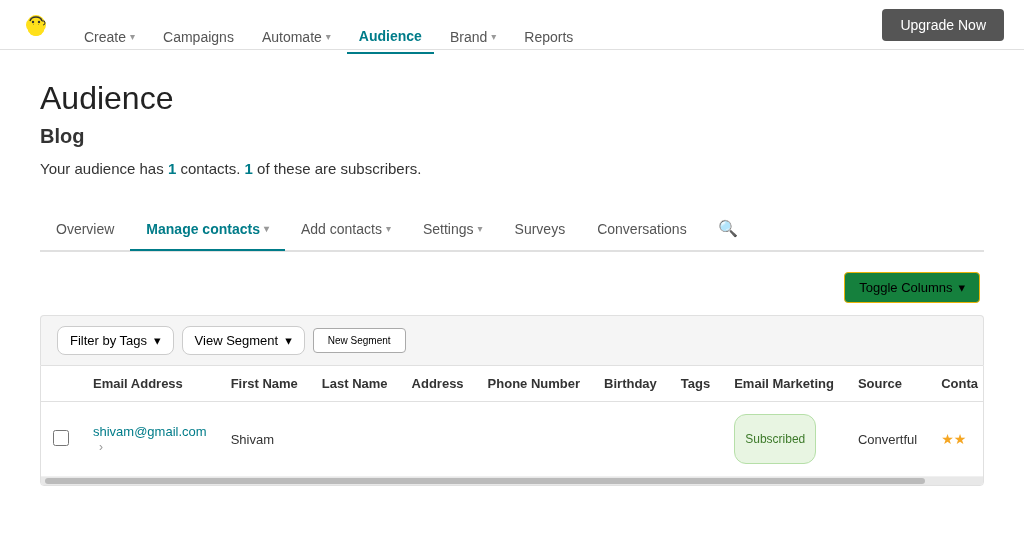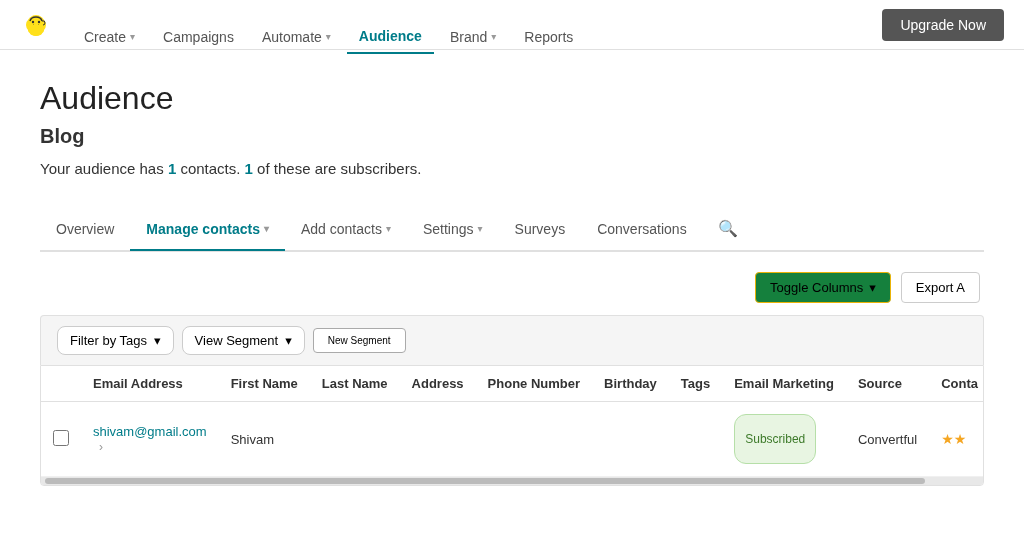--- a/index.html
+++ b/index.html
@@ -184,21 +184,20 @@
       <span>Conversations</span>
     </div>
     <div class="sub-nav-search">🔍</div>
   </div>
 
   <div class="toolbar">
     <button class="toggle-columns-btn">
       <span>Toggle Columns</span>
       <span>▾</span>
     </button>
-    <button class="export-btn">Export A</button>
   </div>
 
   <div class="filter-bar">
     <button class="filter-btn">
       <span>Filter by Tags</span>
       <span>▾</span>
     </button>
     <button class="filter-btn">
       <span>View Segment</span>
       <span>▾</span>

